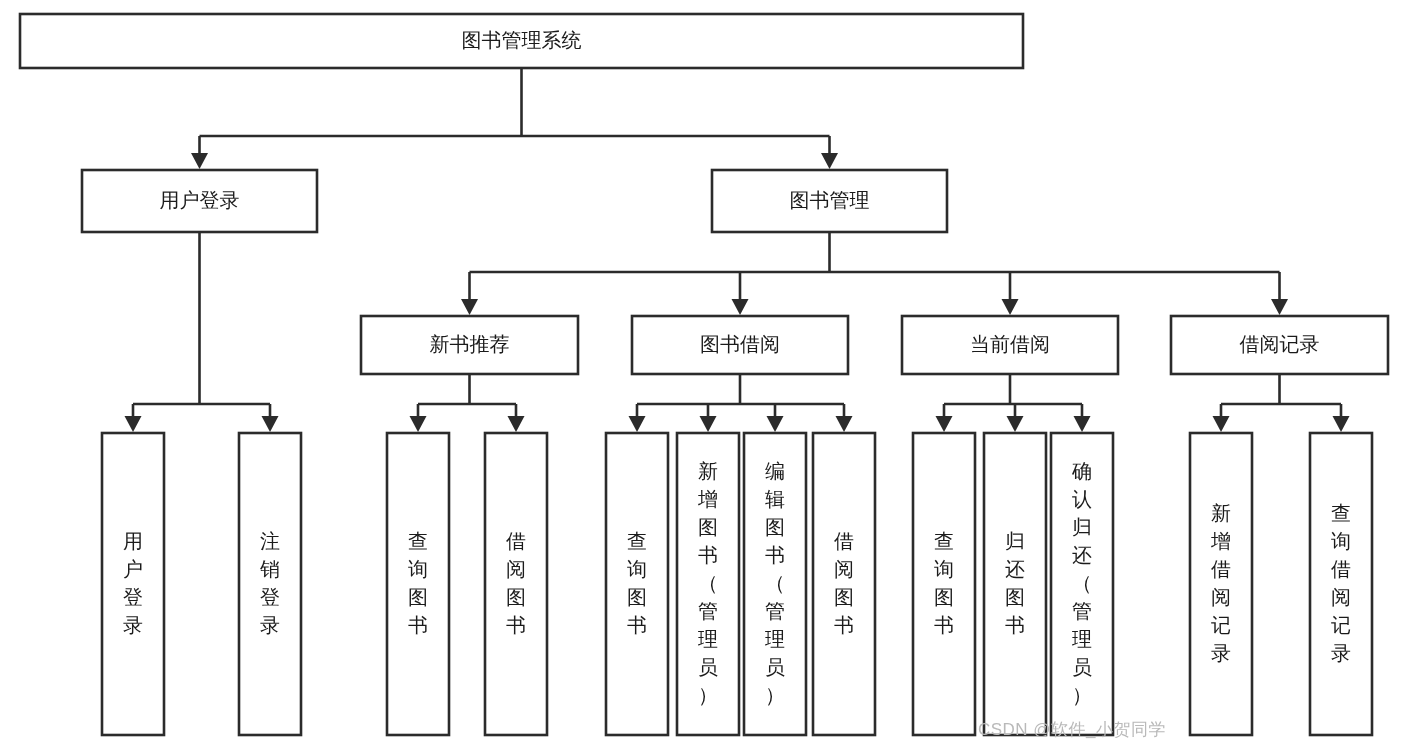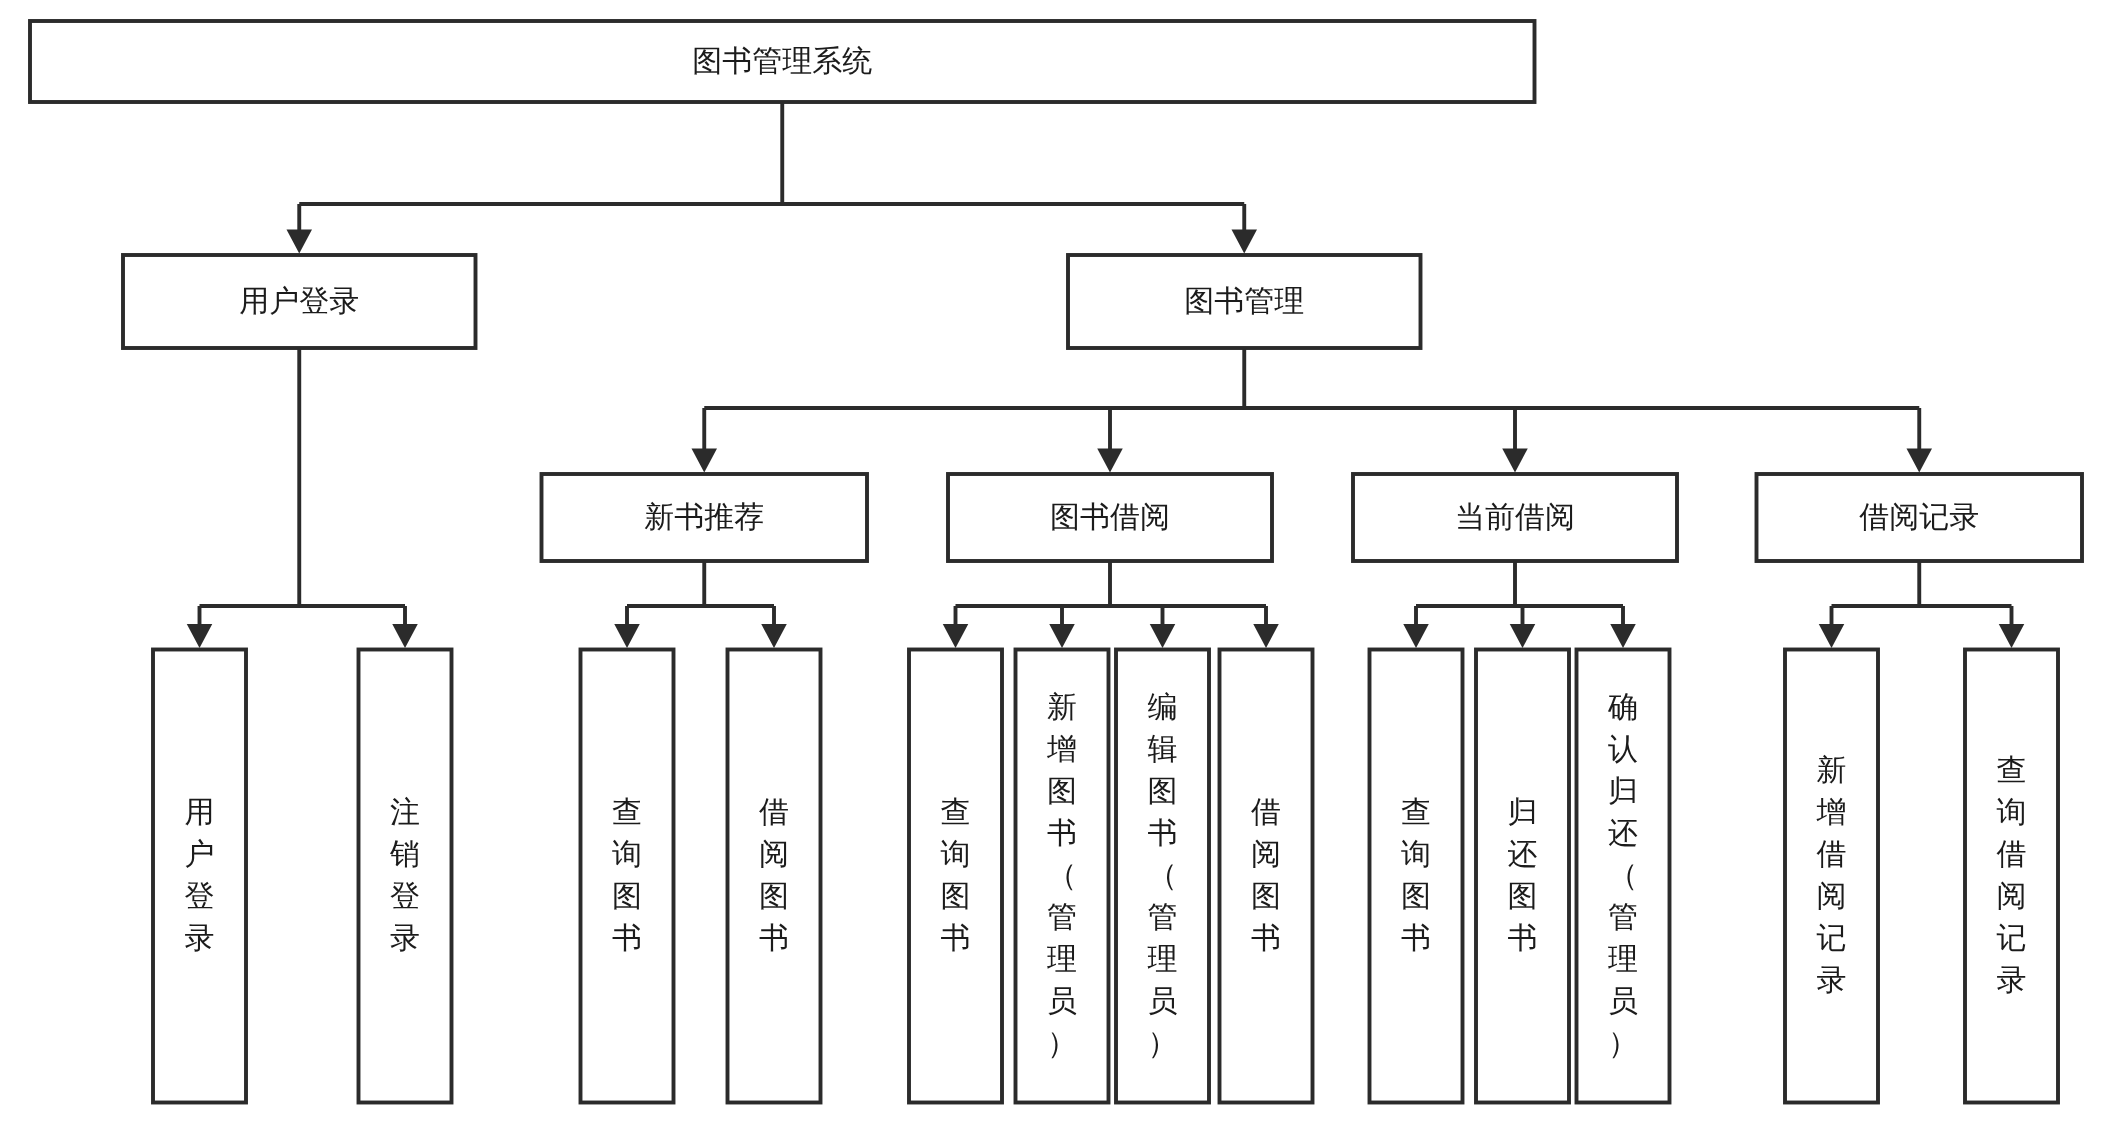--- a/index.html
+++ b/index.html
@@ -199,13 +199,14 @@
         <g>
           <rect x="1190" y="433" width="62" height="302" class="node-box"></rect>
           <text x="1221" y="520" class="node-label-vertical"><tspan x="1221" dy="0">新</tspan><tspan x="1221" dy="28">增</tspan><tspan x="1221" dy="28">借</tspan><tspan x="1221" dy="28">阅</tspan><tspan x="1221" dy="28">记</tspan><tspan x="1221" dy="28">录</tspan></text>
         </g>
         <g>
           <rect x="1310" y="433" width="62" height="302" class="node-box"></rect>
           <text x="1341" y="520" class="node-label-vertical"><tspan x="1341" dy="0">查</tspan><tspan x="1341" dy="28">询</tspan><tspan x="1341" dy="28">借</tspan><tspan x="1341" dy="28">阅</tspan><tspan x="1341" dy="28">记</tspan><tspan x="1341" dy="28">录</tspan></text>
         </g>
       </g>
   </svg>
+  <div class="watermark-text">CSDN @软件_小贺同学</div>
 </div>
 
 </body></html>

